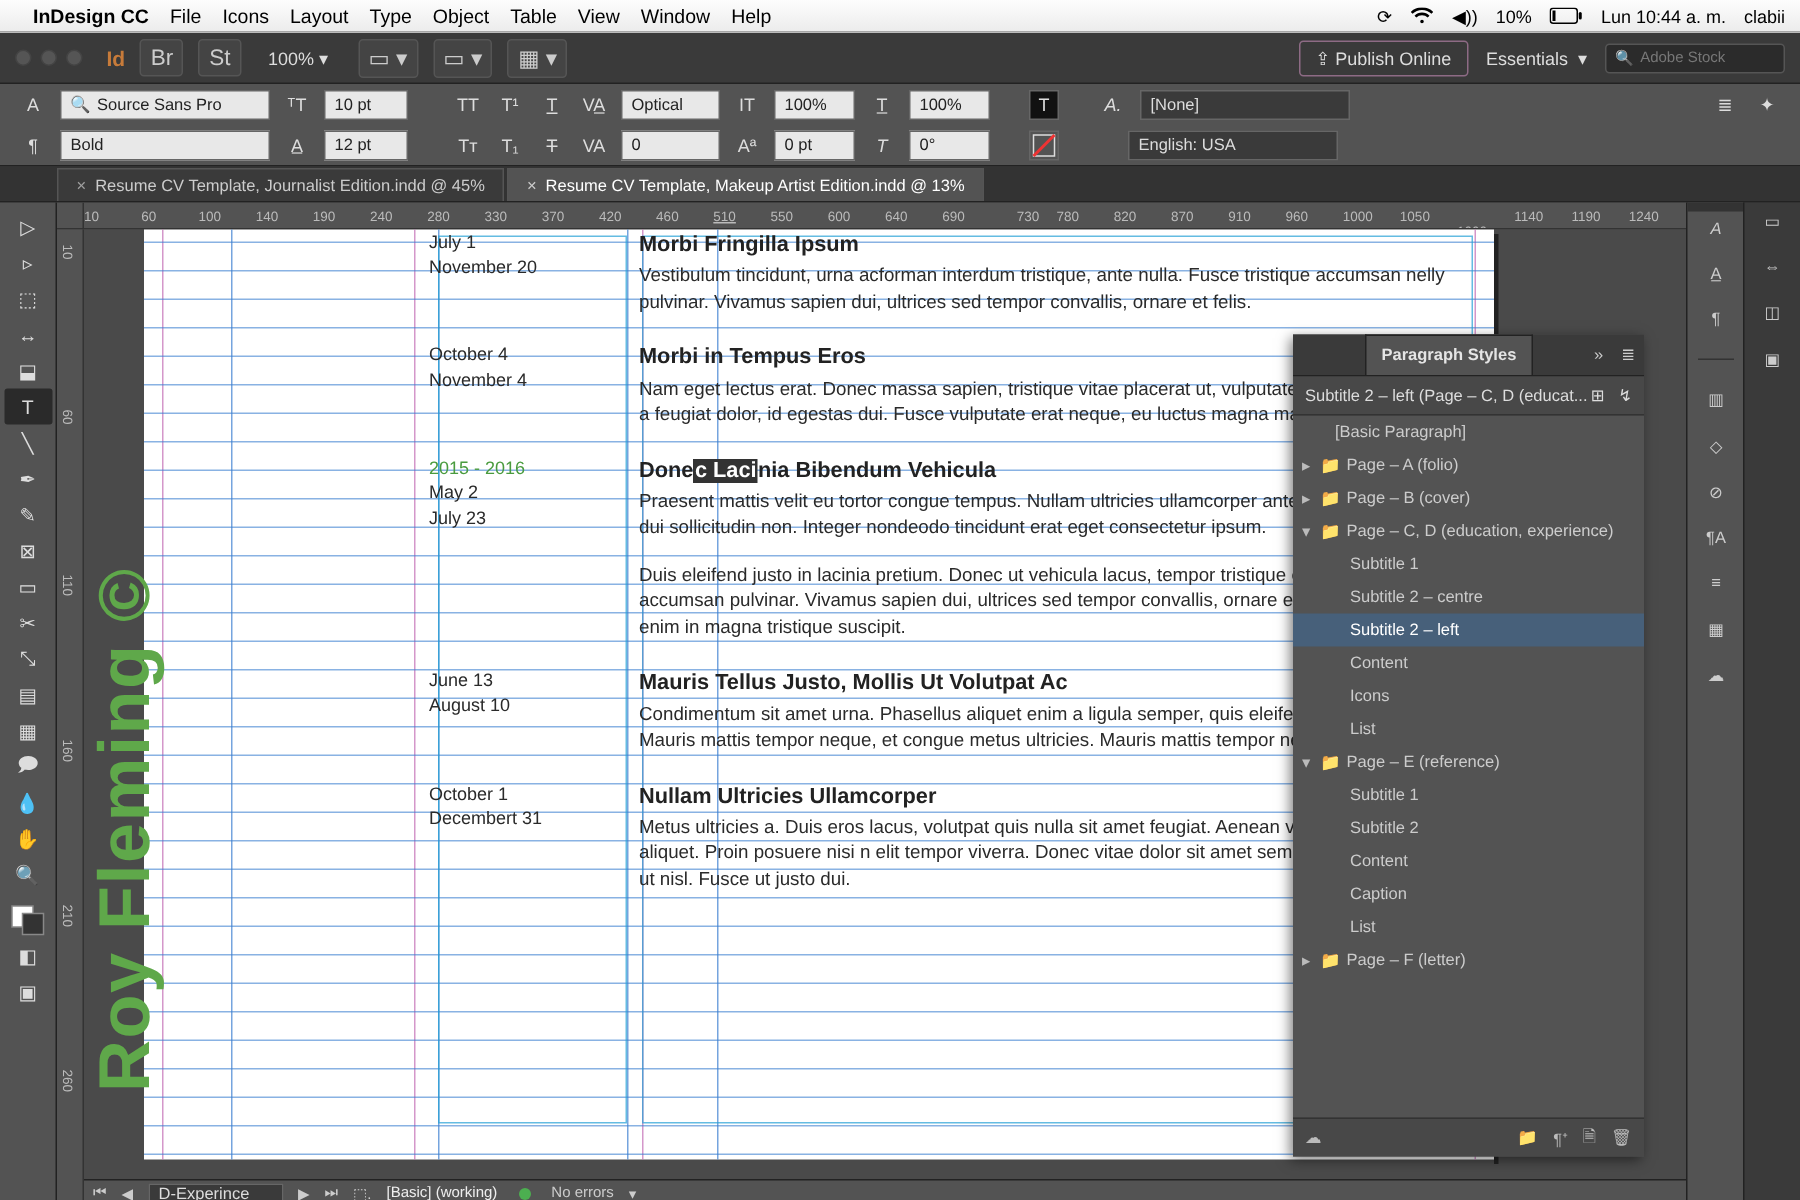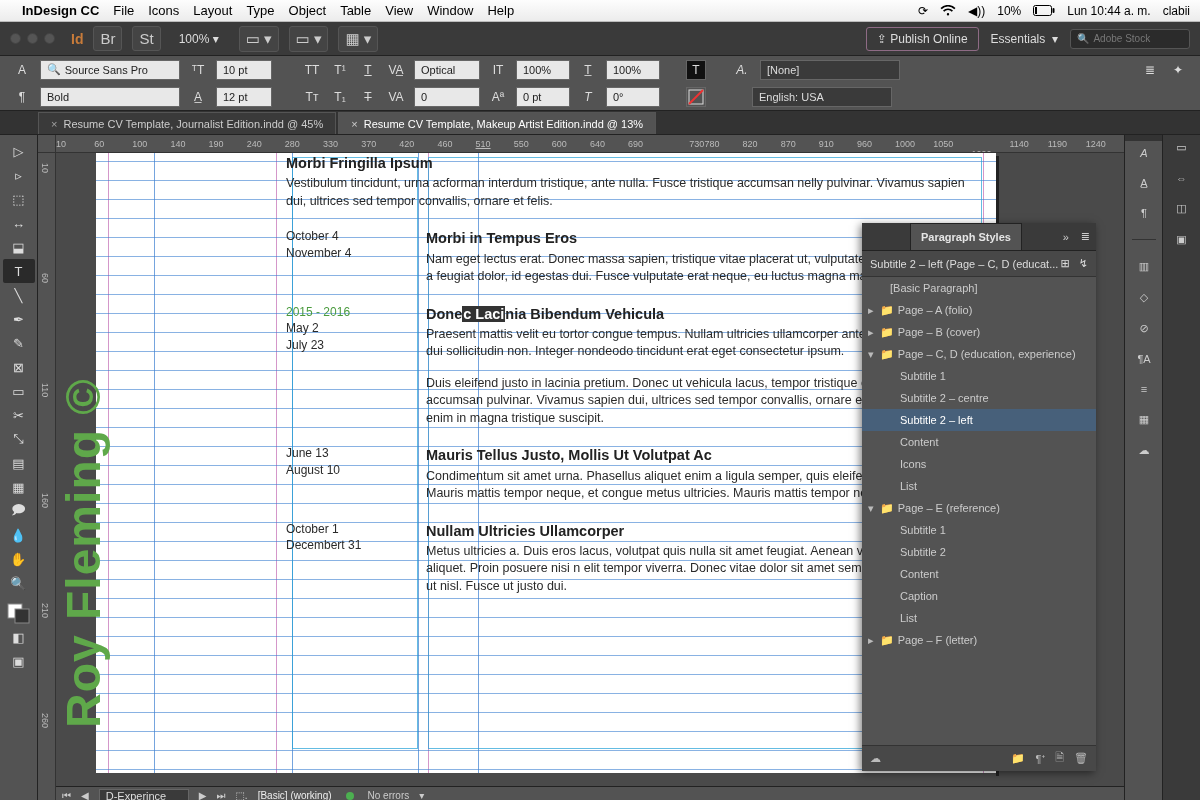--- a/index.html
+++ b/index.html
@@ -266,21 +266,21 @@
         <span style="display: inline-block; width: 40px; text-align: left;">280</span>
         <span style="display: inline-block; width: 40px; text-align: left;">330</span>
         <span style="display: inline-block; width: 40px; text-align: left;">370</span>
         <span style="display: inline-block; width: 40px; text-align: left;">420</span>
         <span style="display: inline-block; width: 40px; text-align: left;">460</span>
         <span style="display: inline-block; width: 40px; text-align: left; text-decoration: underline;">510</span>
         <span style="display: inline-block; width: 40px; text-align: left;">550</span>
         <span style="display: inline-block; width: 40px; text-align: left;">600</span>
         <span style="display: inline-block; width: 40px; text-align: left;">640</span>
         <span style="display: inline-block; width: 40px; text-align: left;">690</span>
-        <span style="display: inline-block; width: 40px; text-align: right;">730</span>
+        <span style="display: inline-block; width: 40px; text-align: center;">730</span>
         <span style="display: inline-block; width: 40px; text-align: left;">780</span>
         <span style="display: inline-block; width: 40px; text-align: left;">820</span>
         <span style="display: inline-block; width: 40px; text-align: left;">870</span>
         <span style="display: inline-block; width: 40px; text-align: left;">910</span>
         <span style="display: inline-block; width: 40px; text-align: left;">960</span>
         <span style="display: inline-block; width: 40px; text-align: left;">1000</span>
         <span style="display: inline-block; width: 40px; text-align: left;">1050</span>
         <span style="display: inline-block; width: 40px; text-align: left; margin-top: 20px;">1090</span>
         <span style="display: inline-block; width: 40px; text-align: left;">1140</span>
         <span style="display: inline-block; width: 40px; text-align: left;">1190</span>
@@ -342,20 +342,24 @@
             <div class="guide-h" style="top: 616px;"></div>
           </div>
 
         <div class="guide-frame" style="left:196px; top:4px; width:126px; height:592px"></div>
         <div class="guide-frame" style="left:332px; top:4px; width:554px; height:592px"></div>
 
         <div class="watermark">Roy Fleming ©</div>
 
         <div class="page-content" id="entries">
             <div class="entry">
+              <div class="dates">
+                <div>July 1</div>
+                <div>November 20</div>
+              </div>
               <div class="body">
                 <div class="title">Morbi Fringilla Ipsum</div>
                 <div>Vestibulum tincidunt, urna acforman interdum tristique, ante nulla. Fusce tristique accumsan nelly pulvinar. Vivamus sapien dui, ultrices sed tempor convallis, ornare et felis.</div>
               </div>
             </div>
             <div class="entry">
               <div class="dates">
                 <div>October 4</div>
                 <div>November 4</div>
               </div>

